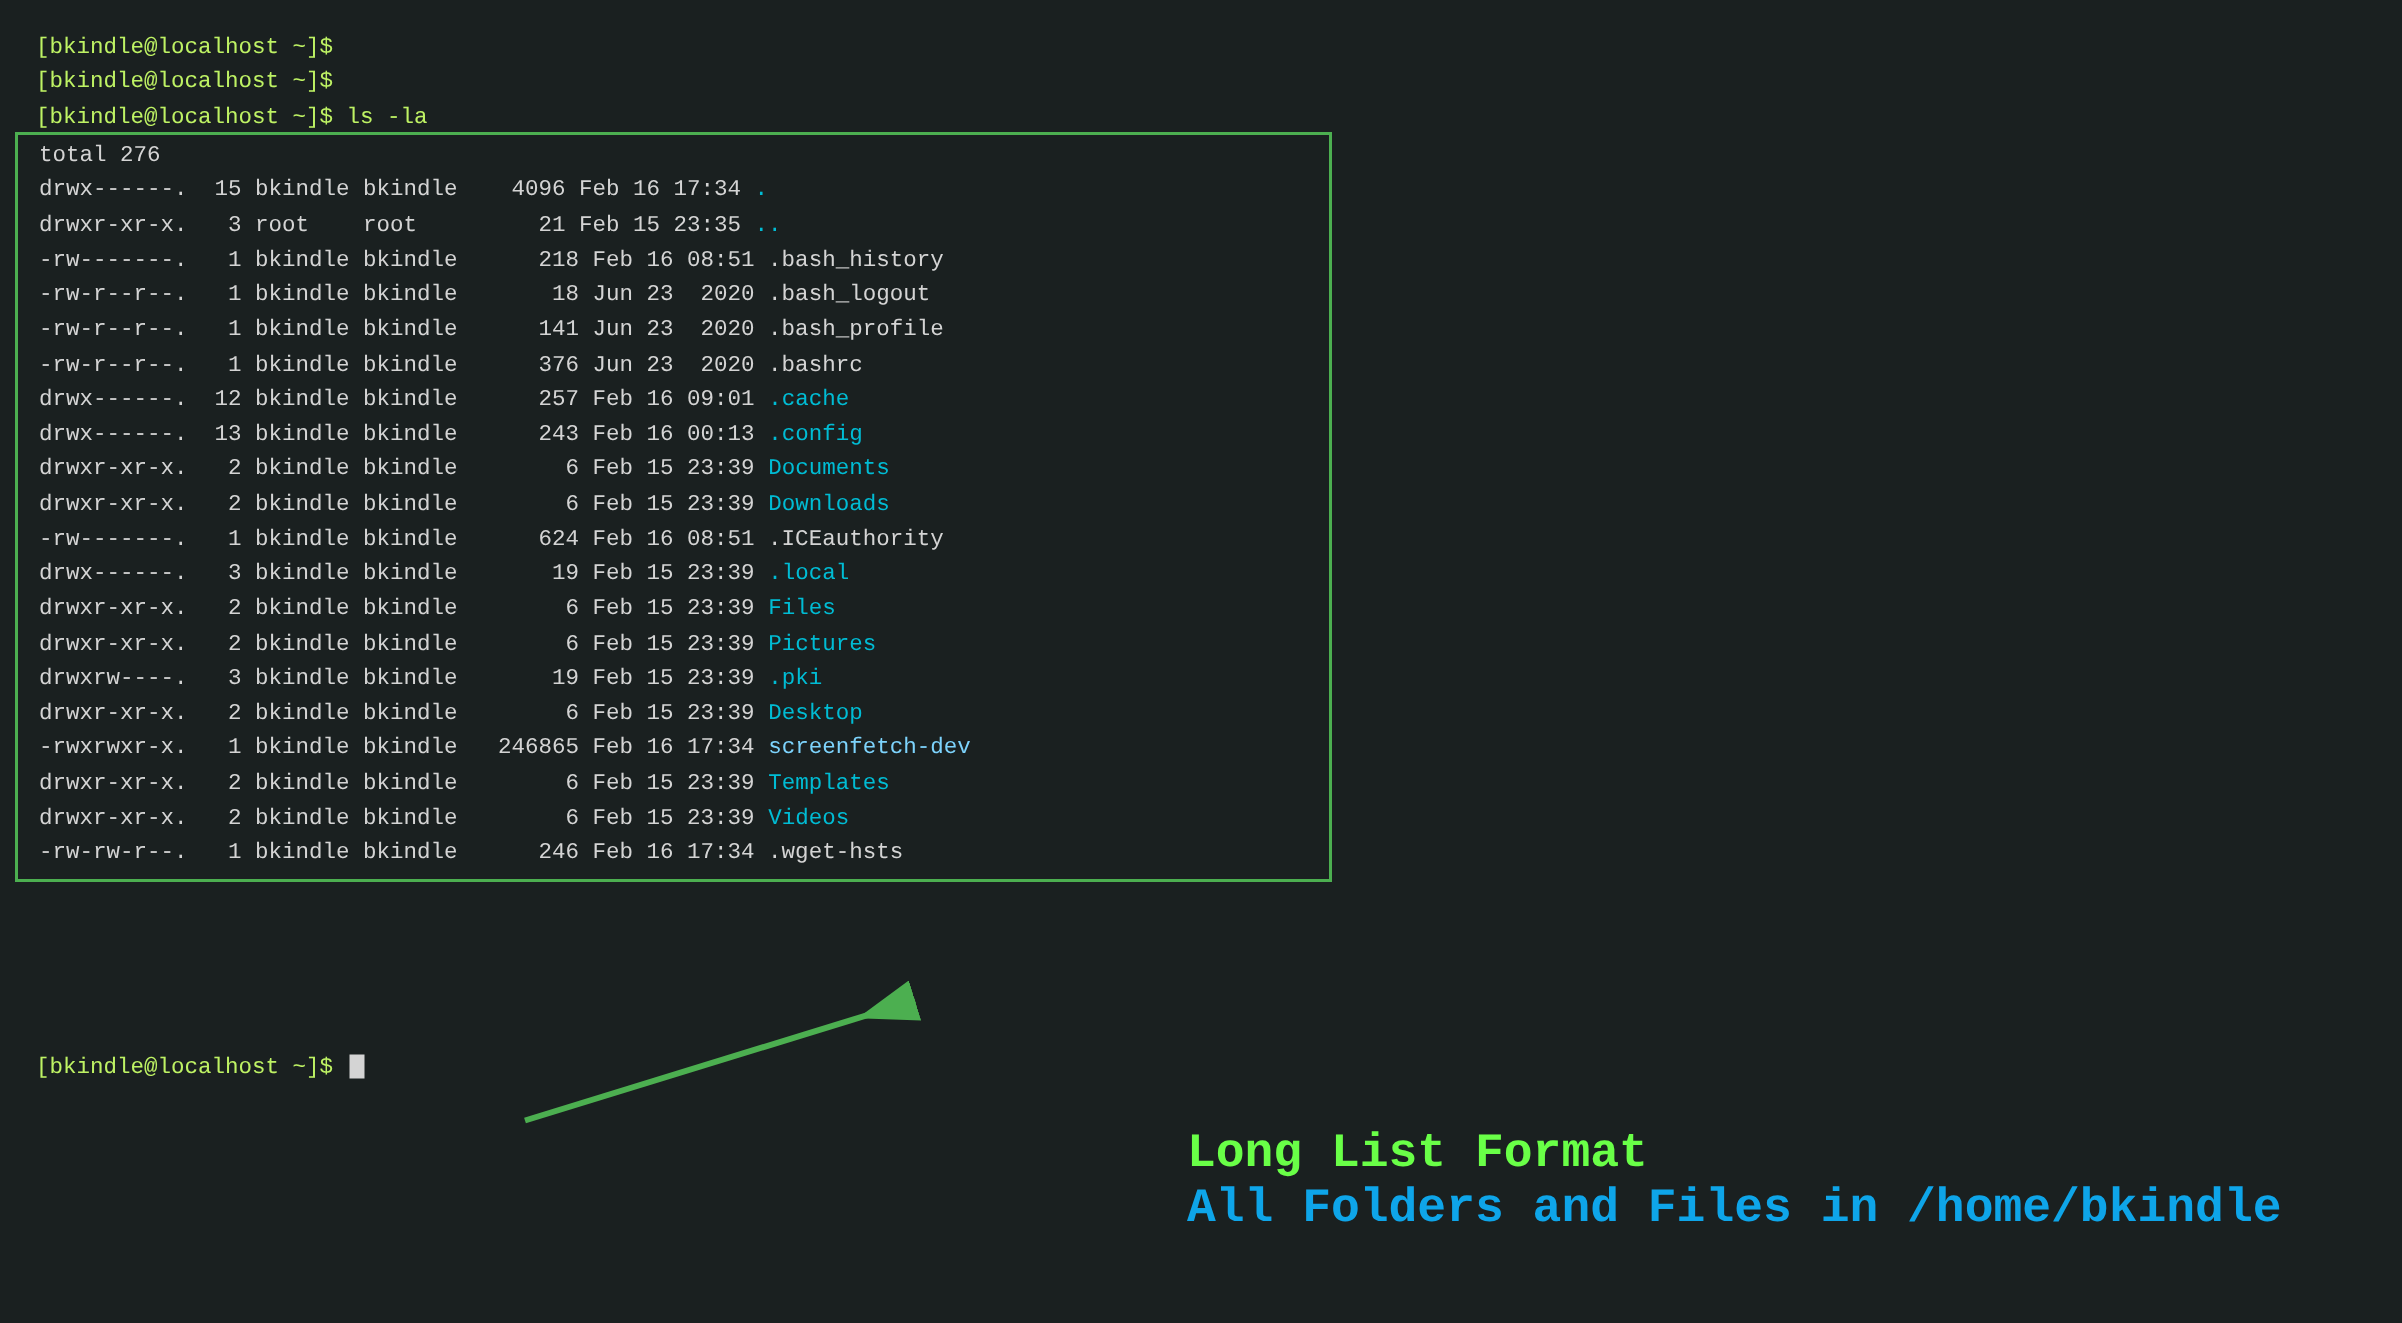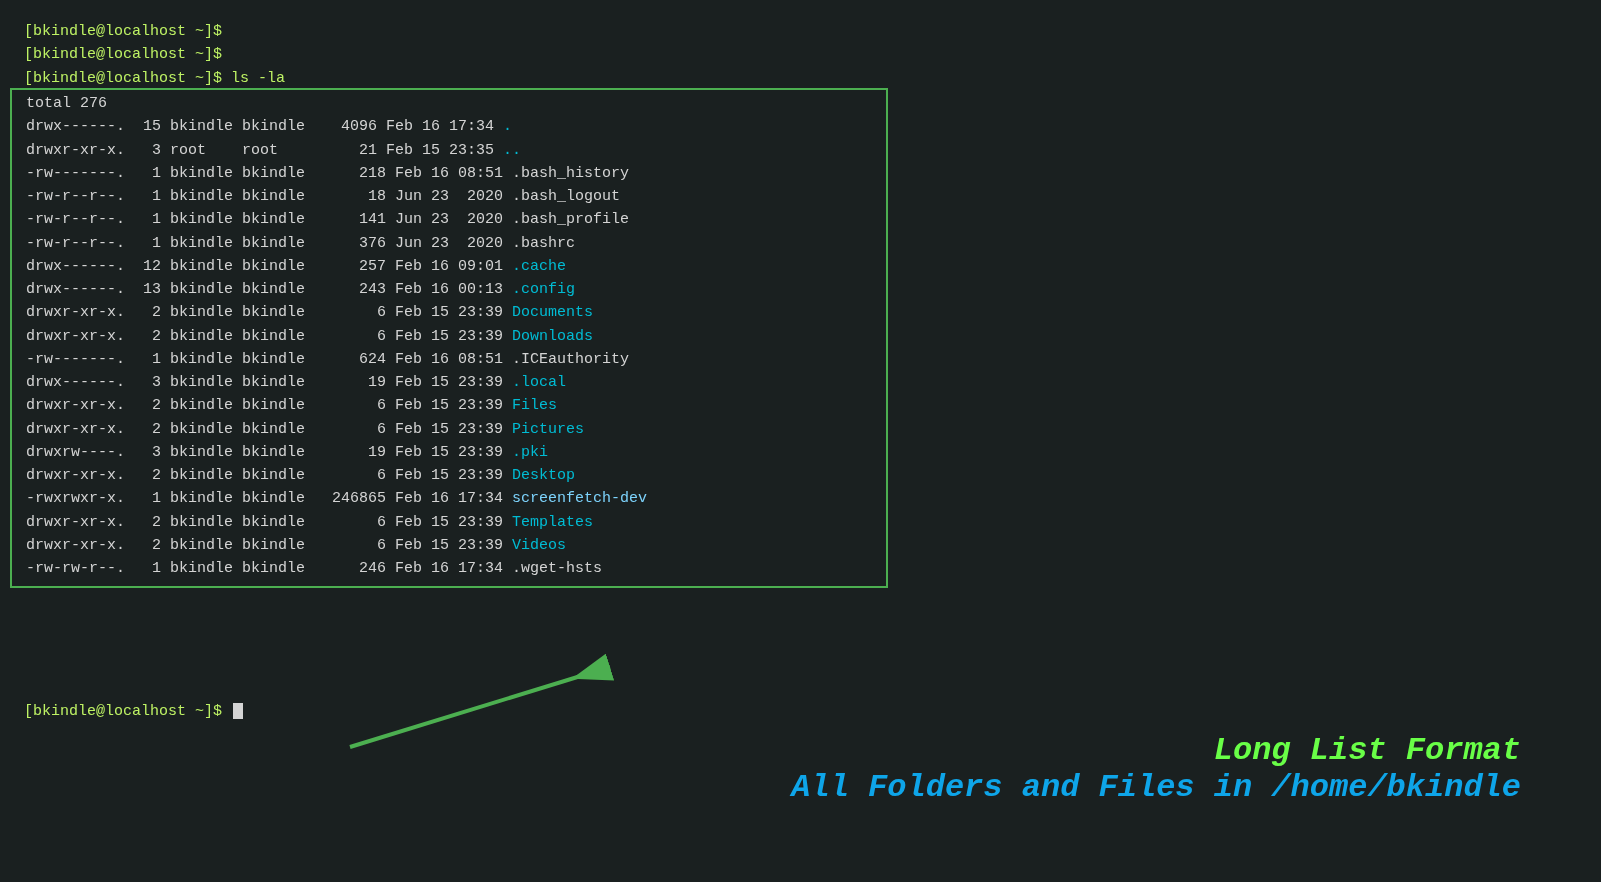--- a/index.html
+++ b/index.html
@@ -41,24 +41,23 @@
       line-height: 1.55;
       white-space: pre;
       color: #d4d4d4;
     }
     .cyan { color: #00bcd4; }
     .green-bright { color: #7dd3fc; }
 
     
     .annotation {
       position: absolute;
-      bottom: 76px;
+      bottom: 58px;
       right: 80px;
-      text-align: right;
-      font-style: italic;
+      text-align: left;
     }
     .annotation-text-line1 {
       font-size: 32px;
       font-weight: bold;
       color: #69ff47;
       display: block;
     }
     .annotation-text-line2 {
       font-size: 32px;
       font-weight: bold;

